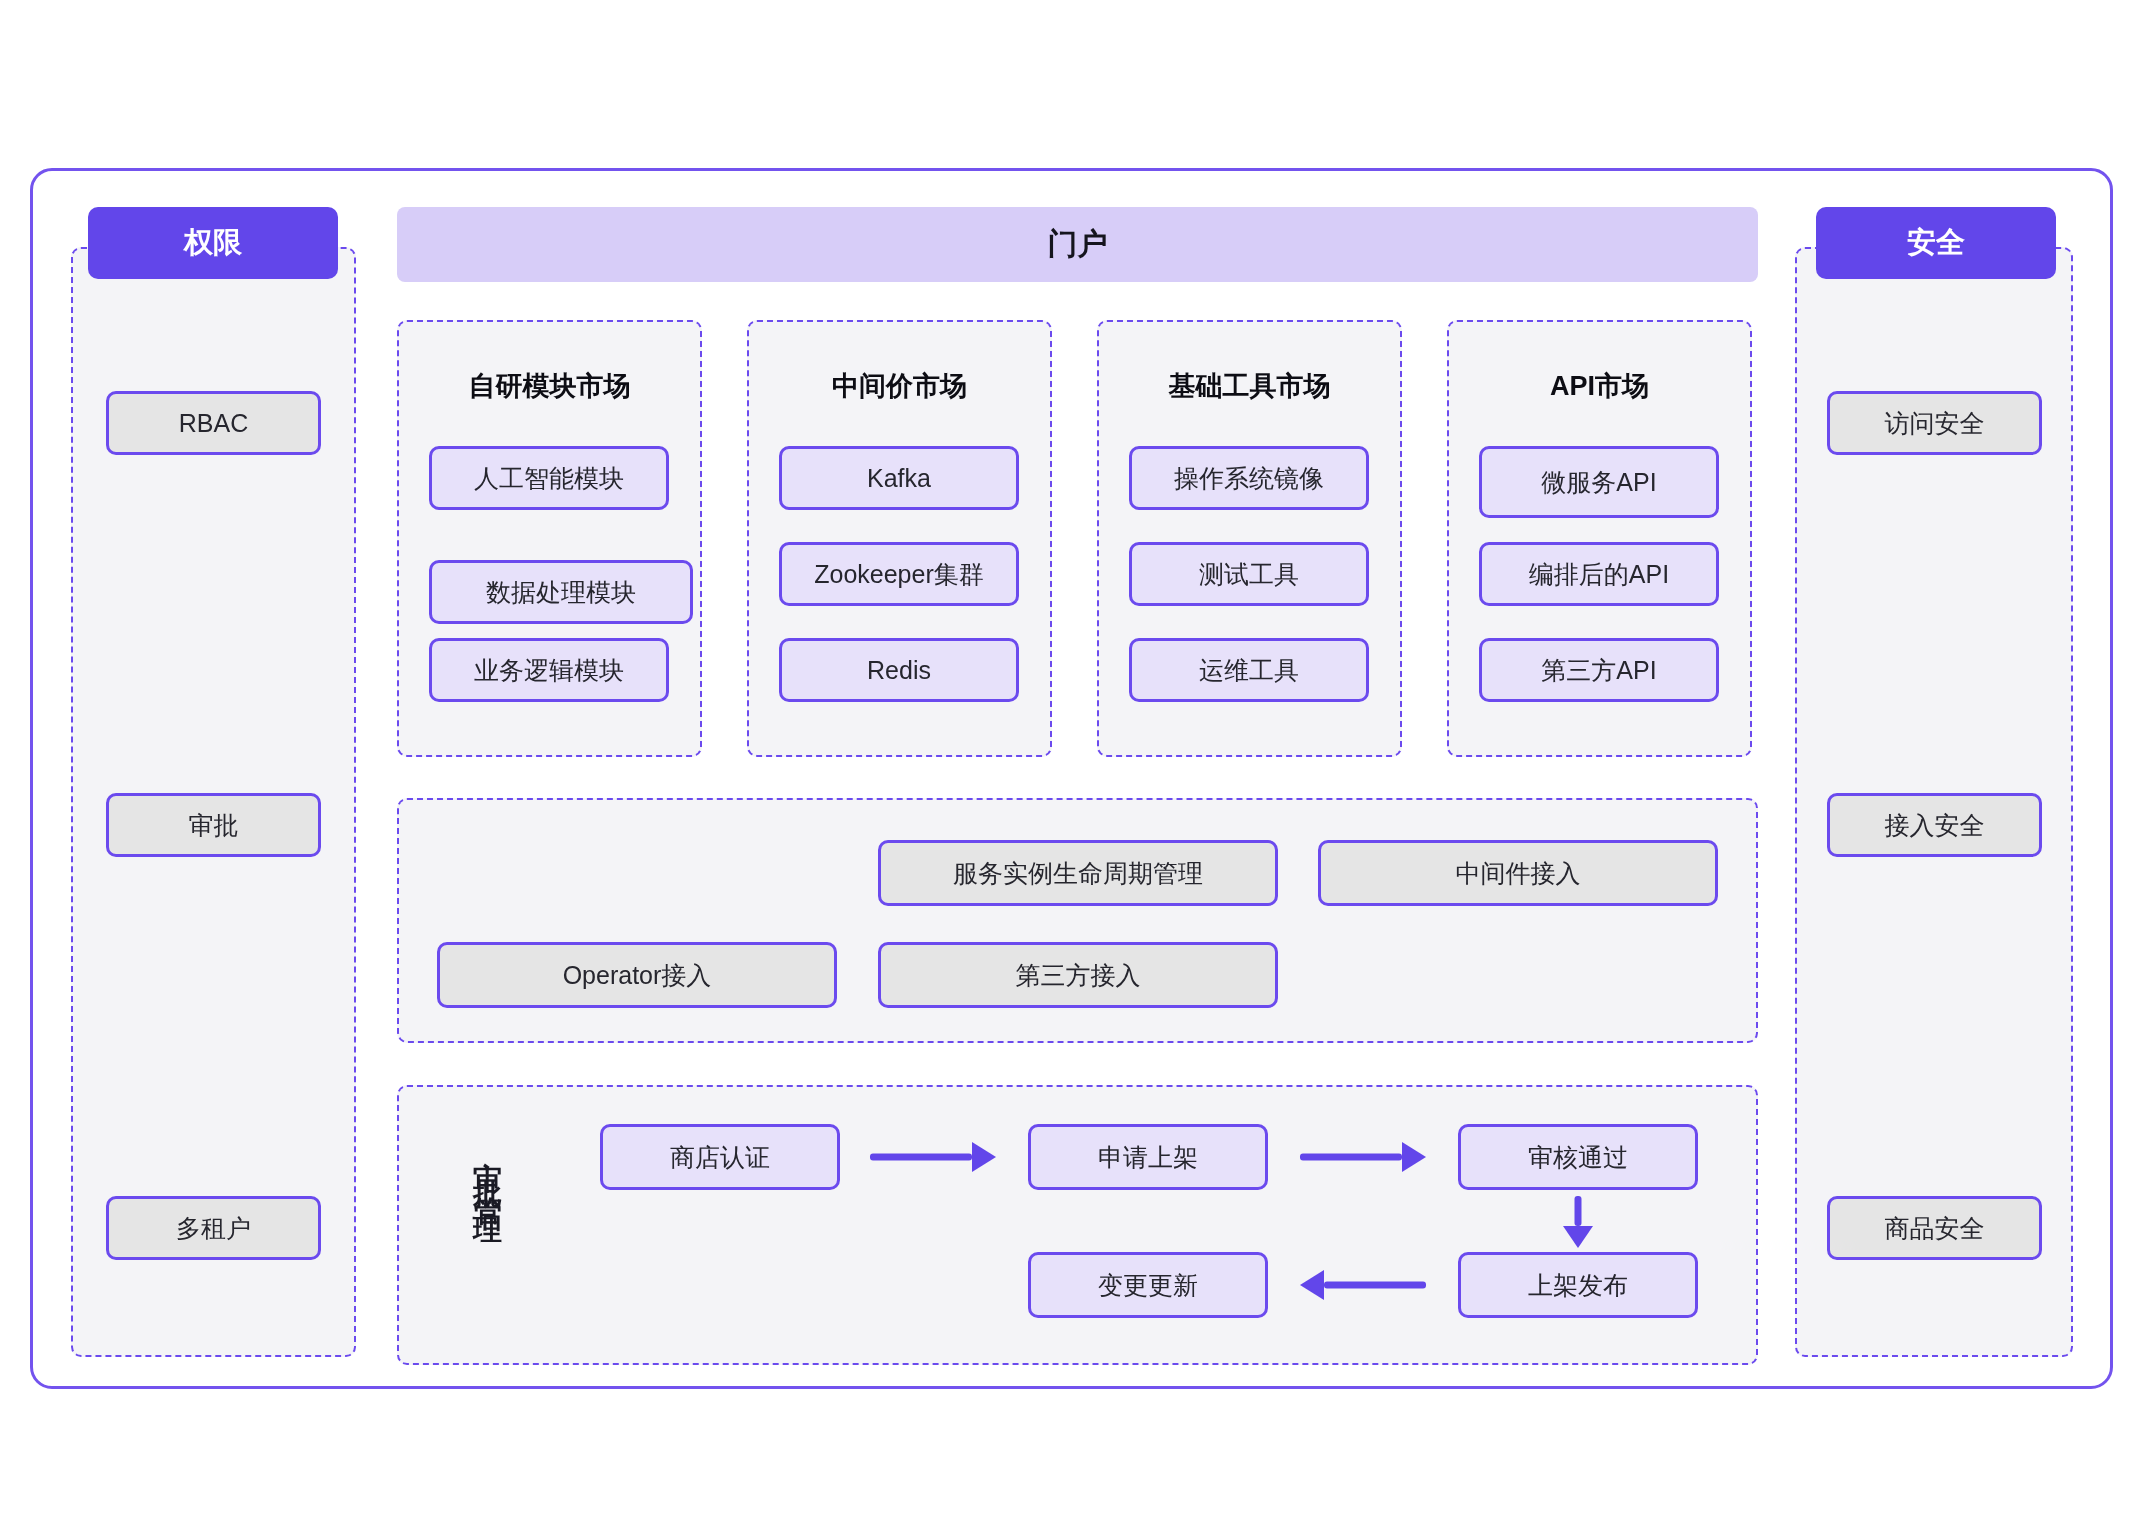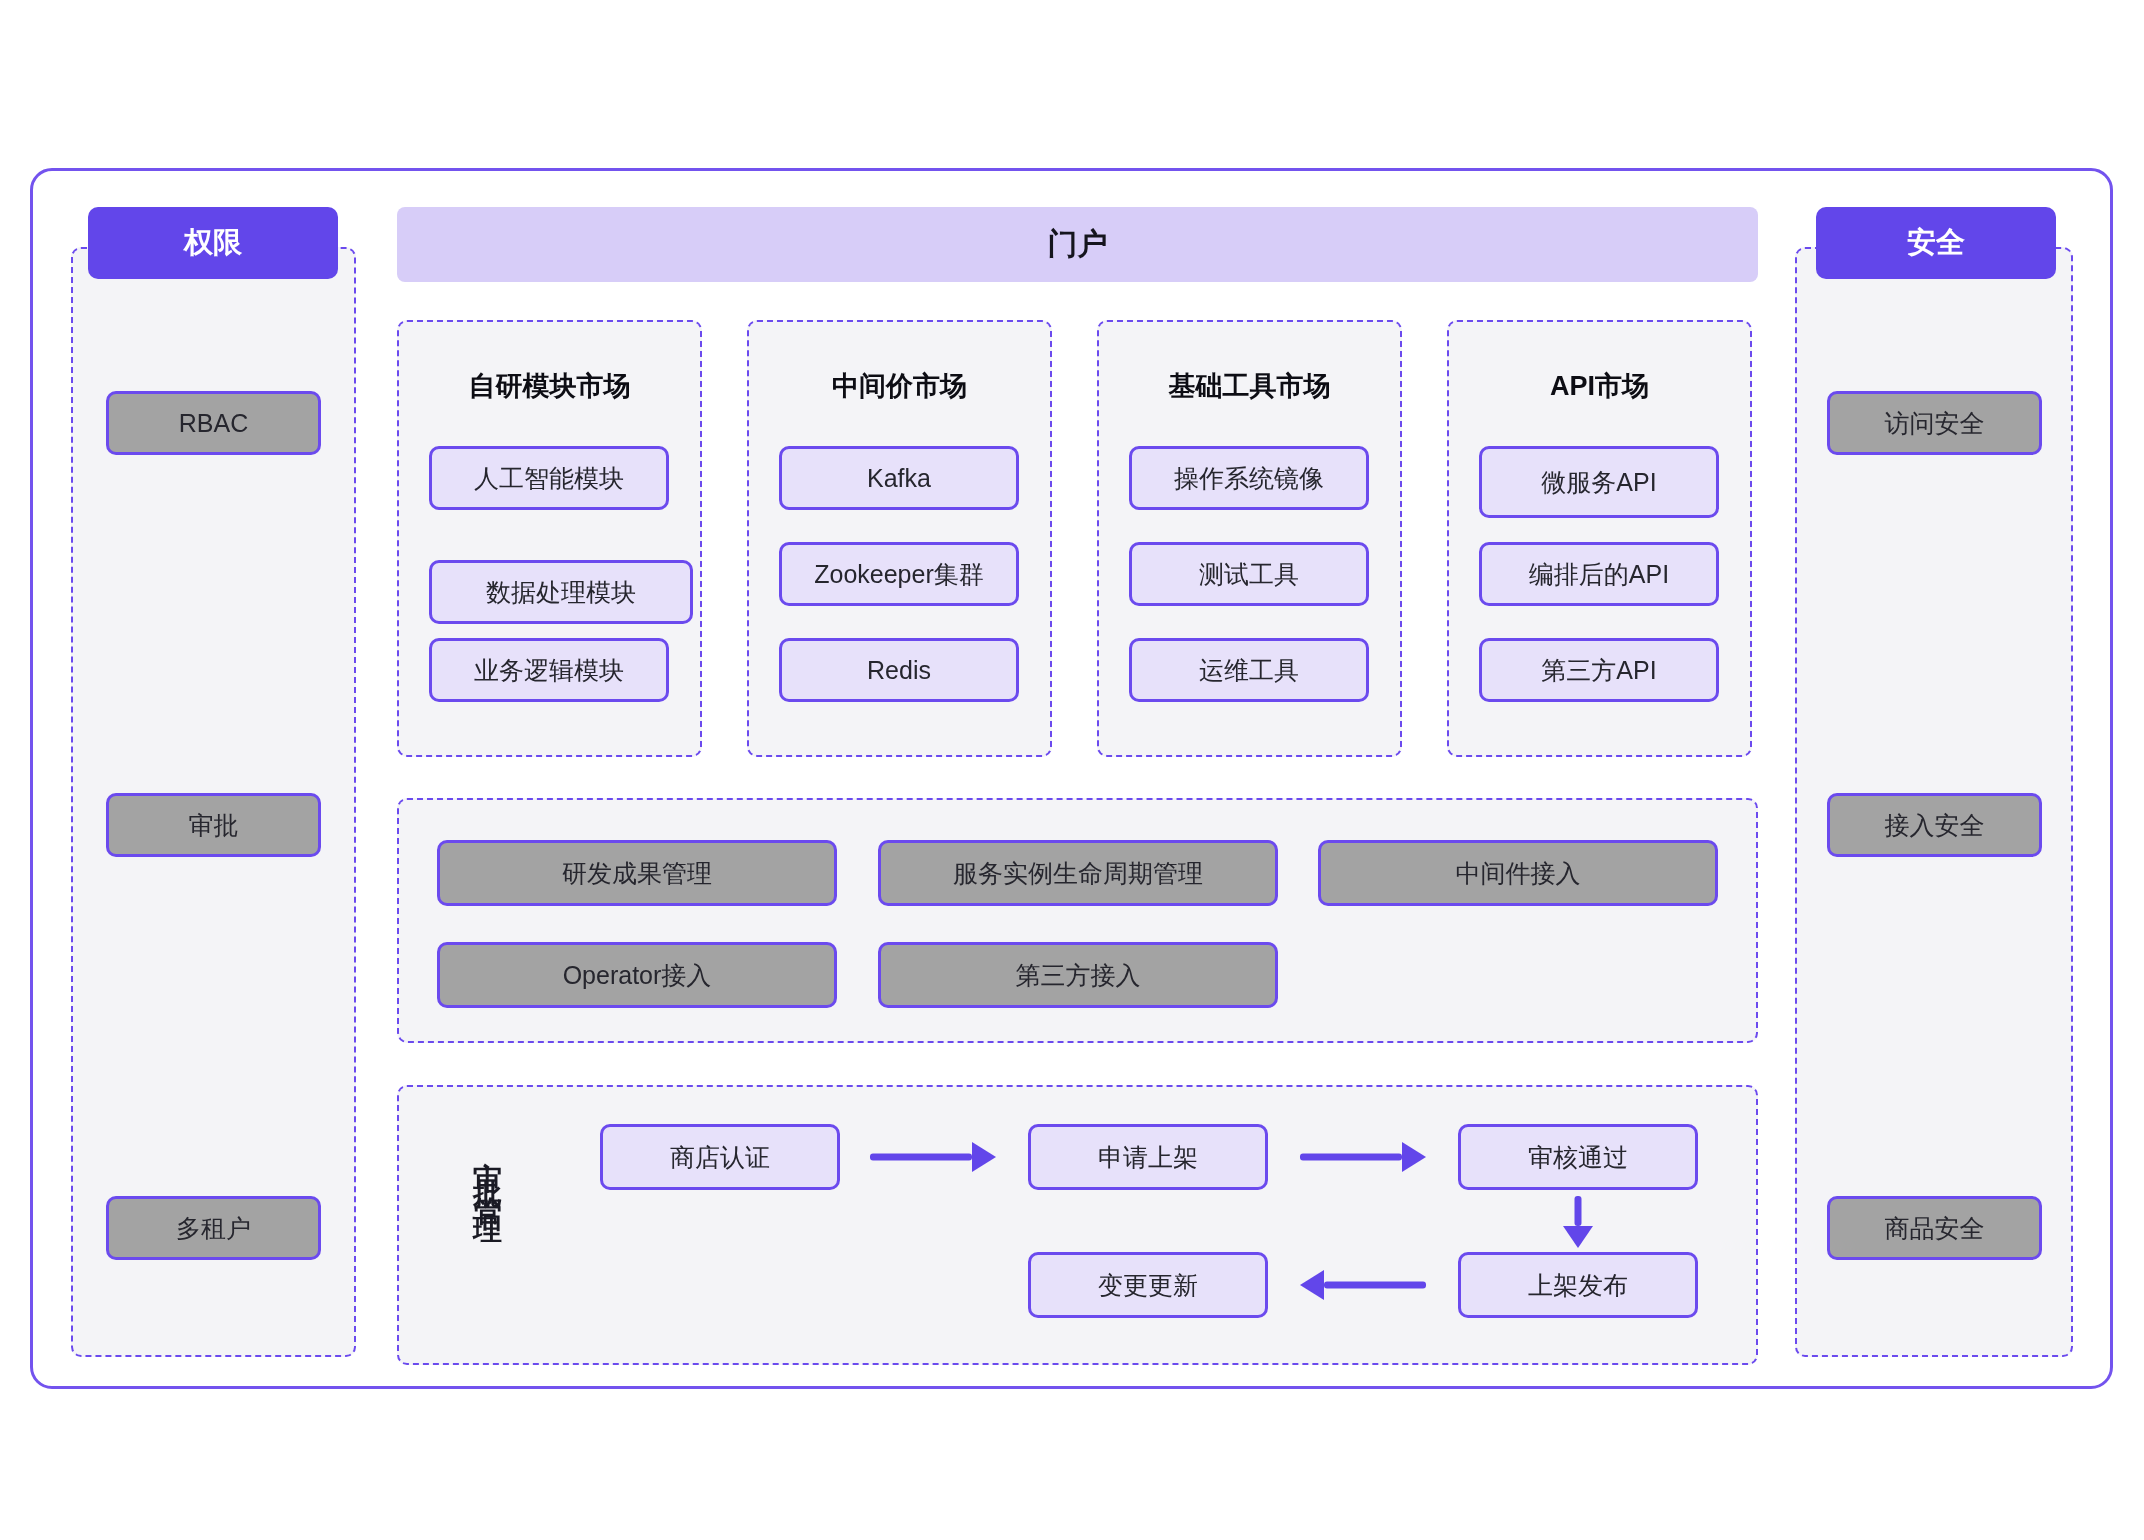--- a/index.html
+++ b/index.html
@@ -14,21 +14,21 @@
   *{box-sizing:border-box;margin:0;padding:0;}
   body{background:#ffffff;font-family:"Liberation Sans","DejaVu Sans",sans-serif;}
   .canvas{position:relative;width:2144px;height:1540px;background:#ffffff;overflow:hidden;}
   .outer-frame{position:absolute;left:30px;top:168px;width:2083px;height:1221px;
     border:3px solid #7353ee;border-radius:22px;background:#ffffff;}
   .dashed-panel{position:absolute;border:2px dashed var(--accent-border);border-radius:10px;background:var(--panel-bg);}
   .solid-header{position:absolute;background:var(--accent);color:#ffffff;font-weight:700;font-size:29px;
     display:flex;align-items:center;justify-content:center;border-radius:10px;z-index:3;text-align:right;}
   .banner{position:absolute;background:var(--lav-banner);border-radius:8px;display:flex;align-items:center;justify-content:center;
     font-weight:700;font-size:30px;color:var(--text-dark);z-index:2;}
-  .white-box{position:absolute;background:#a3a3a3;border:3px solid var(--accent-border);border-radius:10px;
+  .white-box{position:absolute;background:#e5e5e5;border:3px solid var(--accent-border);border-radius:10px;
     display:flex;align-items:center;justify-content:center;font-size:25px;color:var(--text-item);z-index:2;}
   .lav-box{position:absolute;background:var(--lav-fill);border:3px solid var(--accent-border);border-radius:10px;
     display:flex;align-items:center;justify-content:center;font-size:25px;color:var(--text-item);z-index:2;}
   .market-title{position:absolute;font-weight:700;font-size:27px;color:#0d0d14;text-align:center;z-index:2;}
   .vertical-label{position:absolute;writing-mode:vertical-rl;text-orientation:upright;letter-spacing:18px;
     font-weight:700;font-size:29px;color:#1a1a24;z-index:2;}
   
   .arrow-right{position:absolute;height:34px;z-index:2;}
   .arrow-right::before{content:'';position:absolute;left:0;top:50%;transform:translateY(-50%);
     width:calc(100% - 24px);height:7px;background:var(--accent);border-radius:3px;}
@@ -78,21 +78,20 @@
   <div class="lav-box" style="left:1129px;top:542px;width:240px;height:64px;">测试工具</div>
   <div class="lav-box" style="left:1129px;top:638px;width:240px;height:64px;">运维工具</div>
 
   <div class="dashed-panel" style="left:1447px;top:320px;width:305px;height:437px;"></div>
   <div class="market-title" style="left:1447px;top:368px;width:305px;">API市场</div>
   <div class="lav-box" style="left:1479px;top:446px;width:240px;height:72px;">微服务API</div>
   <div class="lav-box" style="left:1479px;top:542px;width:240px;height:64px;">编排后的API</div>
   <div class="lav-box" style="left:1479px;top:638px;width:240px;height:64px;">第三方API</div>
 
   <div class="dashed-panel" style="left:397px;top:798px;width:1361px;height:245px;"></div>
-  <div class="white-box" style="left:437px;top:840px;width:400px;height:66px;">研发成果管理</div>
   <div class="white-box" style="left:878px;top:840px;width:400px;height:66px;">服务实例生命周期管理</div>
   <div class="white-box" style="left:1318px;top:840px;width:400px;height:66px;text-align:right;">中间件接入</div>
   <div class="white-box" style="left:437px;top:942px;width:400px;height:66px;">Operator接入</div>
   <div class="white-box" style="left:878px;top:942px;width:400px;height:66px;">第三方接入</div>
 
   <div class="dashed-panel" style="left:397px;top:1085px;width:1361px;height:280px;"></div>
   <div class="vertical-label" style="left:468px;top:1138px;height:200px;">审批管理</div>
 
   <div class="lav-box" style="left:600px;top:1124px;width:240px;height:66px;">商店认证</div>
   <div class="lav-box" style="left:1028px;top:1124px;width:240px;height:66px;">申请上架</div>

